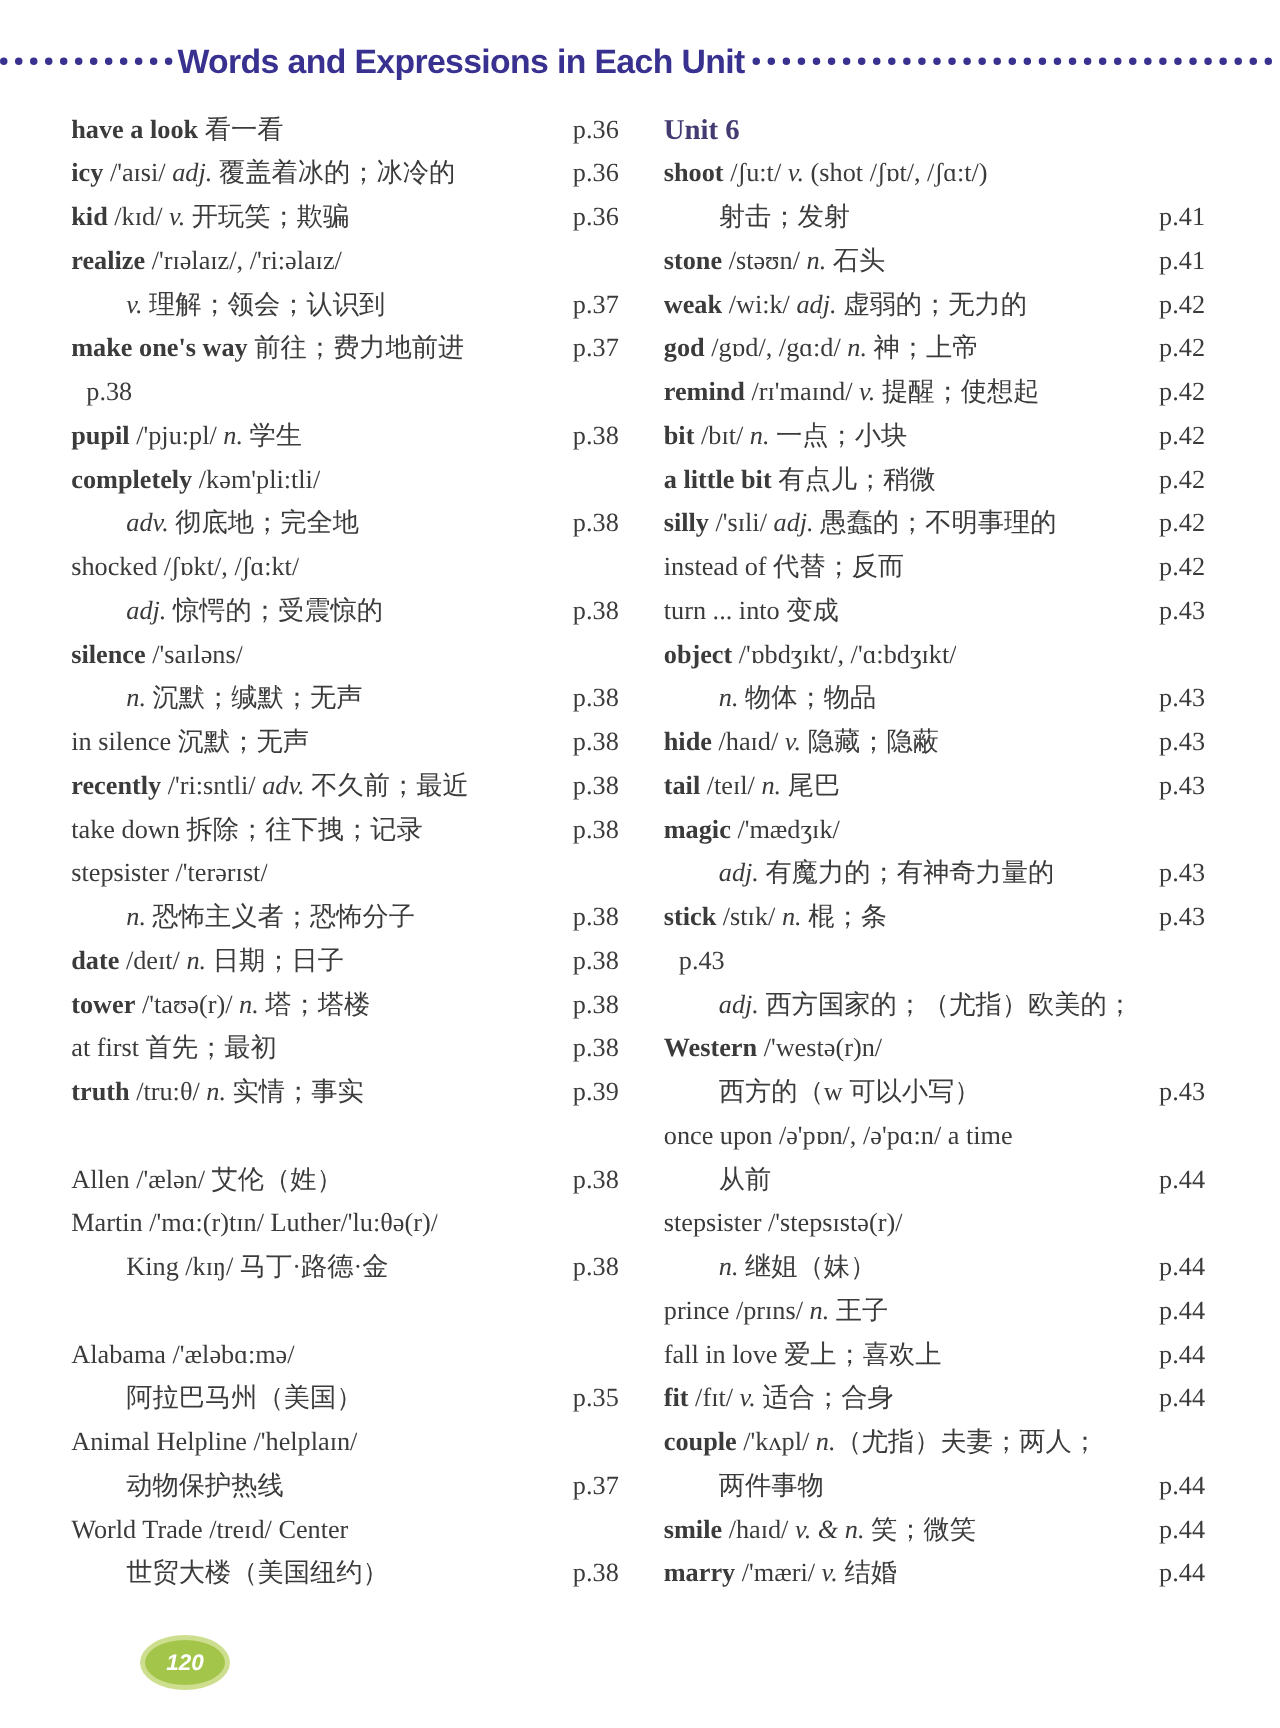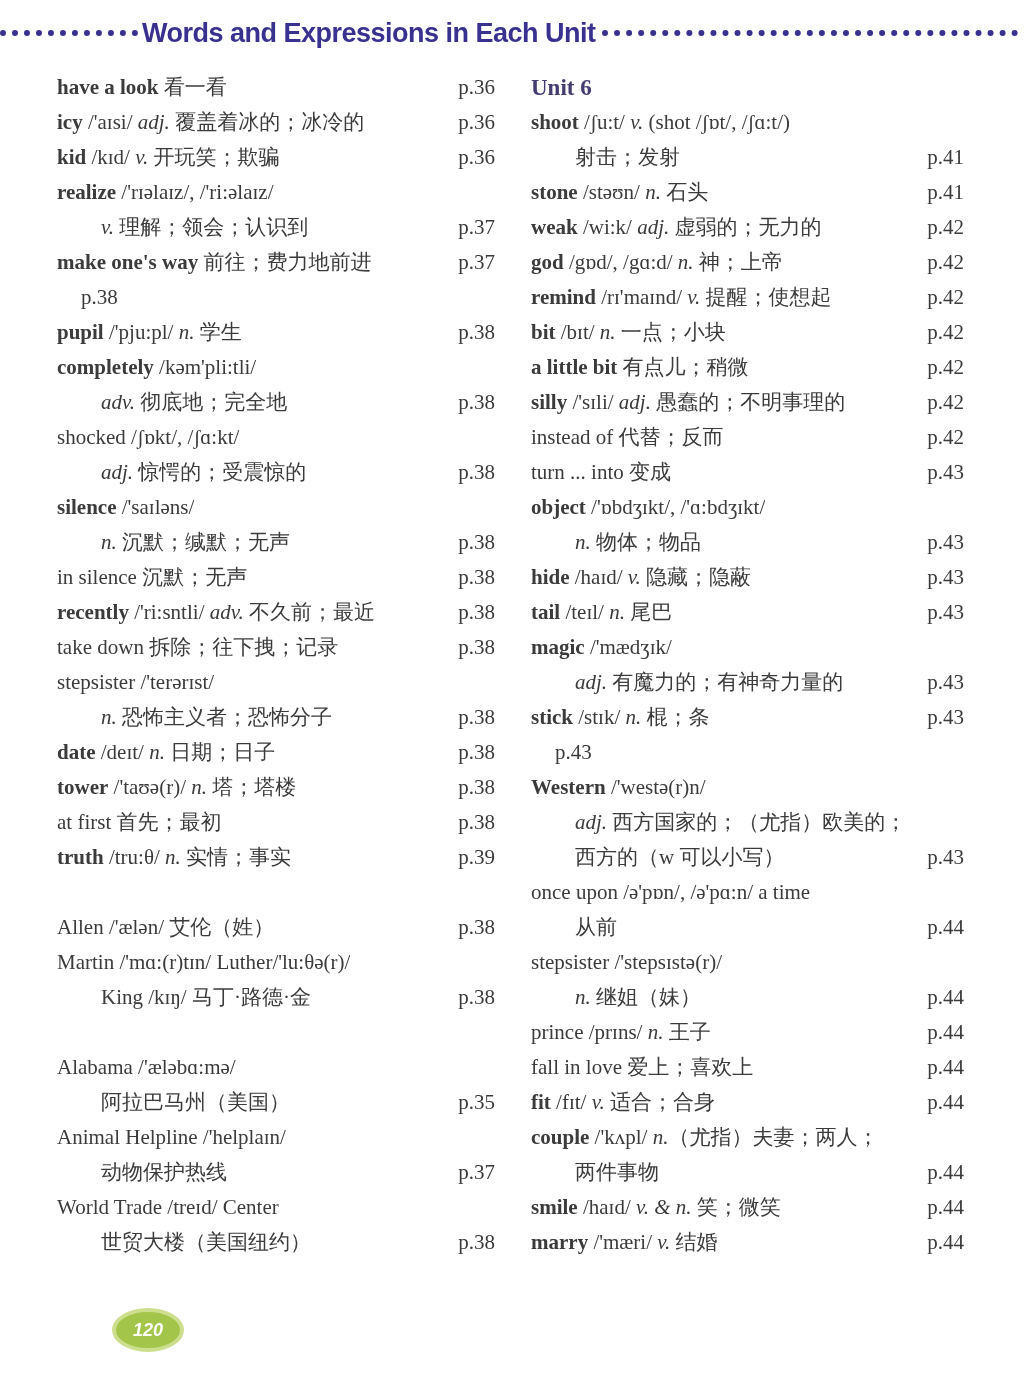--- a/index.html
+++ b/index.html
@@ -14,21 +14,21 @@
     position: relative;
     width: 1024px;
     height: 1382px;
     background: #ffffff;
     font-family: "Liberation Serif", "DejaVu Serif", serif;
     color: var(--text-color, #3b3b3b);
   }
   .header {
     display: flex;
     align-items: center;
-    padding-top: 16px;
+    padding-top: 32px;
     height: 34px;
   }
   .dots {
     border-top: 6px dotted var(--header-color, #39318f);
     height: 0;
   }
   .dots-left { width: 138px; }
   .dots-right { flex: 1; margin-right: 6px; }
   .title {
     font-family: "Liberation Sans", "DejaVu Sans", sans-serif;
@@ -62,21 +62,21 @@
     display: flex;
     justify-content: space-between;
     align-items: baseline;
     white-space: nowrap;
   }
   .entry-text { overflow: hidden; }
   .entry.indent-1 .entry-text { padding-left: 44px; }
   .seg-b { font-weight: bold; }
   .seg-i { font-style: italic; }
   .entry-page {
-    margin-left: 24px;
+    margin-left: 12px;
     flex-shrink: 0;
   }
   .badge {
     position: absolute;
     left: 112px;
     top: 1308px;
     width: 64px;
     height: 36px;
     background: var(--badge-fill, #a3c54a);
     border: 4px solid var(--badge-ring, #cdde8e);
@@ -295,25 +295,25 @@
             <span class="entry-text"><span class="seg-i">adj.</span><span class="seg-n"> 有魔力的；有神奇力量的</span></span>
             <span class="entry-page">p.43</span>
           </div>
           <div class="entry">
             <span class="entry-text"><span class="seg-b">stick</span><span class="seg-n"> /stɪk/ </span><span class="seg-i">n.</span><span class="seg-n"> 棍；条</span></span>
             <span class="entry-page">p.43</span>
           </div>
           <div class="entry">
             <span class="entry-page">p.43</span>
           </div>
+          <div class="entry indent-1">
+            <span class="entry-text"><span class="seg-i">adj.</span><span class="seg-n"> 西方国家的；（尤指）欧美的；</span></span>
+          </div>
           <div class="entry">
             <span class="entry-text"><span class="seg-b">Western</span><span class="seg-n"> /'westə(r)n/</span></span>
-          </div>
-          <div class="entry indent-1">
-            <span class="entry-text"><span class="seg-i">adj.</span><span class="seg-n"> 西方国家的；（尤指）欧美的；</span></span>
           </div>
           <div class="entry indent-1">
             <span class="entry-text"><span class="seg-n">西方的（w 可以小写）</span></span>
             <span class="entry-page">p.43</span>
           </div>
           <div class="entry">
             <span class="entry-text"><span class="seg-n">once upon /ə'pɒn/, /ə'pɑ:n/ a time</span></span>
           </div>
           <div class="entry indent-1">
             <span class="entry-text"><span class="seg-n">从前</span></span>

